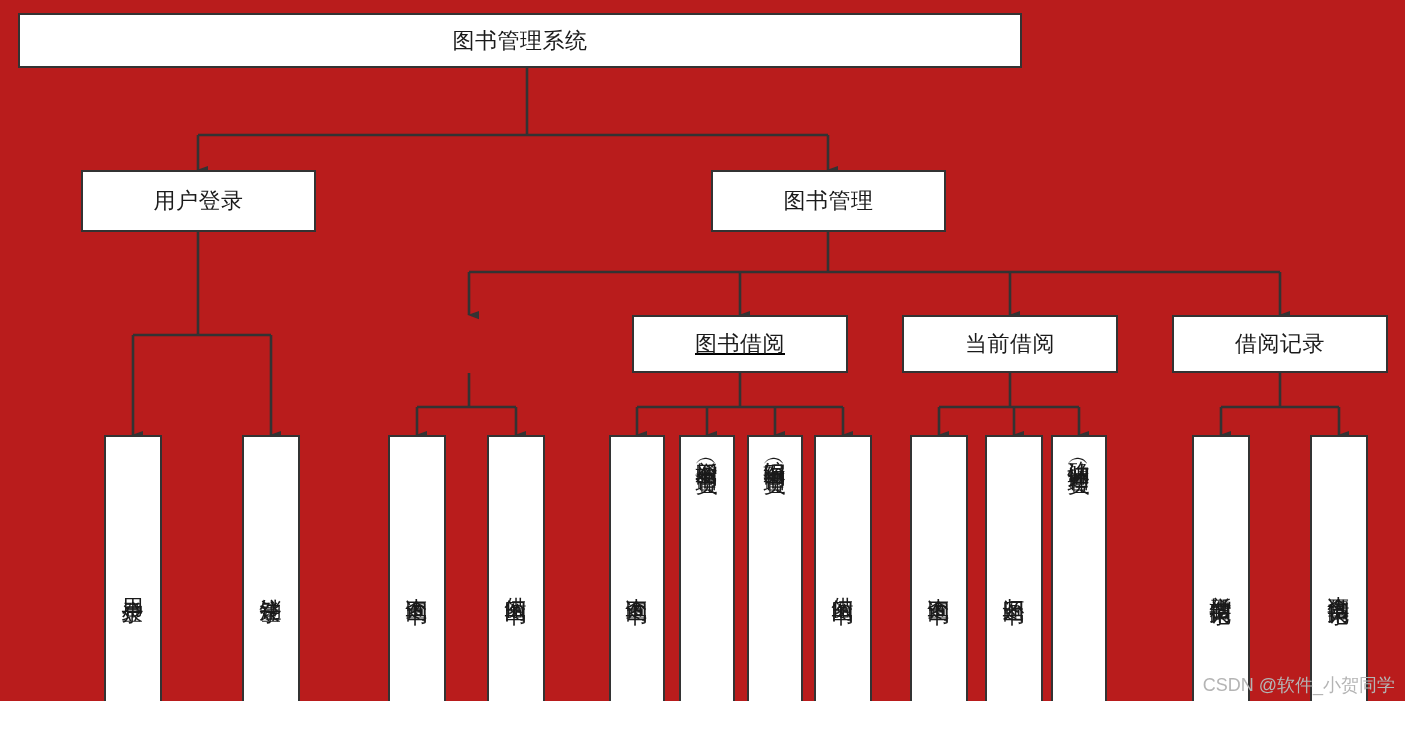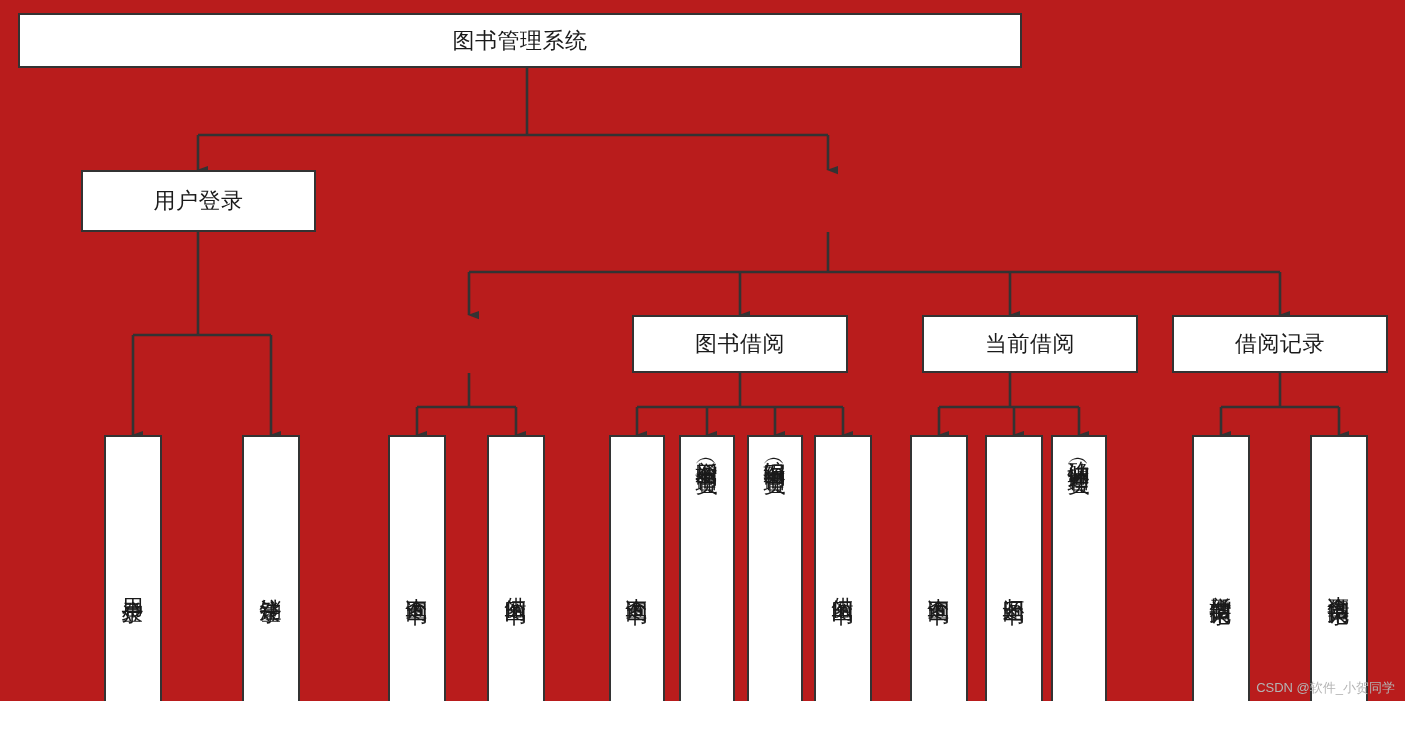--- a/index.html
+++ b/index.html
@@ -56,21 +56,21 @@
     font-size: 22px;
   }
   .node-box.vertical.centered {
     align-items: center;
     padding-top: 0;
   }
   .watermark {
     position: absolute;
     right: 10px;
     bottom: 4px;
-    font-size: 13px;
+    font-size: 18px;
     color: #b4b4b4;
     white-space: nowrap;
     user-select: none;
   }
 </style>
 </head>
 <body>
 
 <div id="diagram-root">
 
@@ -117,25 +117,28 @@
       </g>
   </svg>
 
   <div class="node-box" id="node-root" style="left: 18px; top: 13px; width: 1004px; height: 55px; border-color: rgb(51, 51, 51); background: rgb(255, 255, 255);">
     <span class="node-label">图书管理系统</span>
   </div>
 
   <div class="node-box" id="node-user-login" style="left: 81px; top: 170px; width: 235px; height: 62px; border-color: rgb(51, 51, 51); background: rgb(255, 255, 255);">
     <span class="node-label">用户登录</span>
   </div>
+  <div class="node-box" id="node-book-manage" style="left: 711px; top: 170px; width: 235px; height: 62px; border-color: rgb(51, 51, 51); background: rgb(255, 255, 255);">
+    <span class="node-label">图书管理</span>
+  </div>
 
-  <div class="node-box" id="node-book-borrow" style="left: 632px; top: 315px; width: 216px; height: 58px; border-color: rgb(51, 51, 51); background: rgb(255, 255, 255);">
+  <div class="node-box" id="node-book-borrow" style="left: 632px; top: 315px; width: 216px; height: 58px; border-color: rgb(51, 51, 51); background: rgb(255, 255, 255); text-decoration: underline;">
     <span class="node-label">图书借阅</span>
   </div>
-  <div class="node-box" id="node-current-borrow" style="left: 902px; top: 315px; width: 216px; height: 58px; border-color: rgb(51, 51, 51); background: rgb(255, 255, 255); margin-left: 20px;">
+  <div class="node-box" id="node-current-borrow" style="left: 902px; top: 315px; width: 216px; height: 58px; border-color: rgb(51, 51, 51); background: rgb(255, 255, 255);">
     <span class="node-label">当前借阅</span>
   </div>
   <div class="node-box" id="node-borrow-record" style="left: 1172px; top: 315px; width: 216px; height: 58px; border-color: rgb(51, 51, 51); background: rgb(255, 255, 255); justify-content: center;">
     <span class="node-label">借阅记录</span>
   </div>
 
   <div class="node-box vertical centered" id="node-leaf-user-login" style="left: 104px; top: 435px; width: 58px; height: 298px; border-color: rgb(51, 51, 51); background: rgb(255, 255, 255);">
     <span class="node-label">用户登录</span>
   </div>
   <div class="node-box vertical centered" id="node-leaf-logout" style="left: 242px; top: 435px; width: 58px; height: 298px; border-color: rgb(51, 51, 51); background: rgb(255, 255, 255);">

